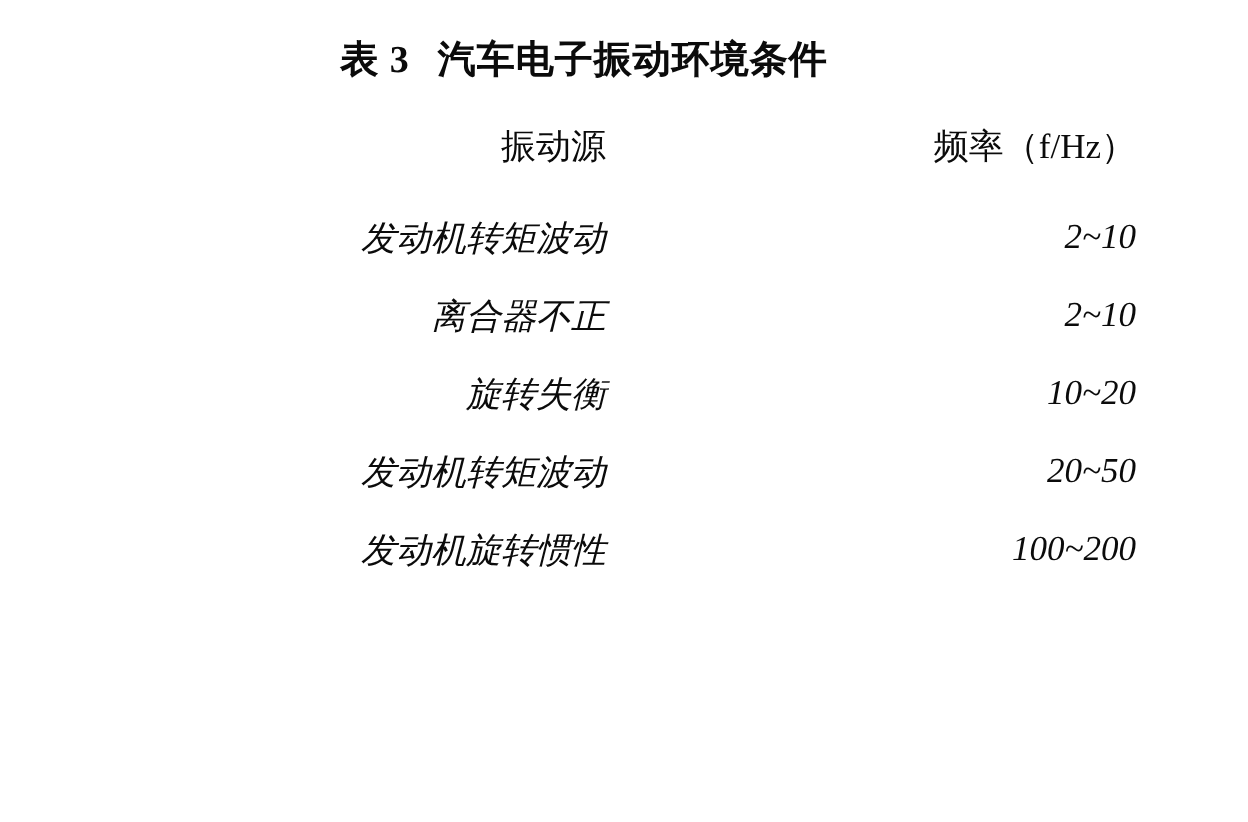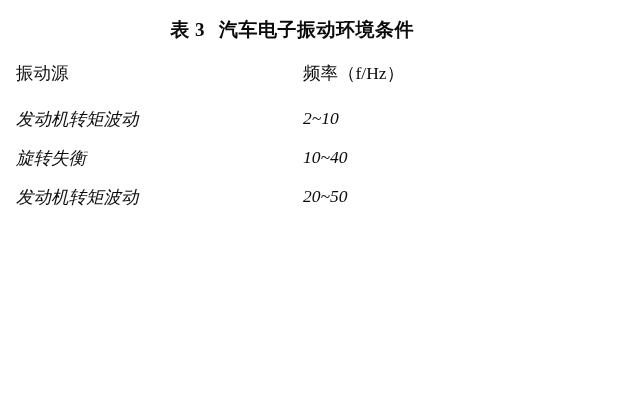--- a/index.html
+++ b/index.html
@@ -37,21 +37,21 @@
     margin: 0 auto;
     width: 552px;
   }
   table.vib-table {
     width: 100%;
     border-collapse: collapse;
     table-layout: fixed;
   }
   table.vib-table th,
   table.vib-table td {
-    text-align: left;
+    text-align: right;
     font-weight: normal;
     font-size: 17.5px;
     padding: 0;
     border: none;
   }
   .rule-top td {
     border-top: 3px solid #111111;
     height: 0;
     line-height: 0;
     font-size: 0;
@@ -116,26 +116,34 @@
         <tr class="spacer-row">
           <td class="spacer-top"></td>
           <td class="spacer-top"></td>
         </tr>
 
         <tr class="body-row">
           <td>发动机转矩波动</td>
           <td>2~10</td>
         </tr>
         <tr class="body-row">
+          <td>离合器不正</td>
+          <td>2~10</td>
+        </tr>
+        <tr class="body-row">
           <td>旋转失衡</td>
-          <td>10~40</td>
+          <td>10~20</td>
         </tr>
         <tr class="body-row">
           <td>发动机转矩波动</td>
           <td>20~50</td>
+        </tr>
+        <tr class="body-row">
+          <td>发动机旋转惯性</td>
+          <td>100~200</td>
         </tr>
 
         <tr class="spacer-row">
           <td class="spacer-bot"></td>
           <td class="spacer-bot"></td>
         </tr>
         <tr class="rule-bottom">
           <td></td>
           <td></td>
         </tr>

